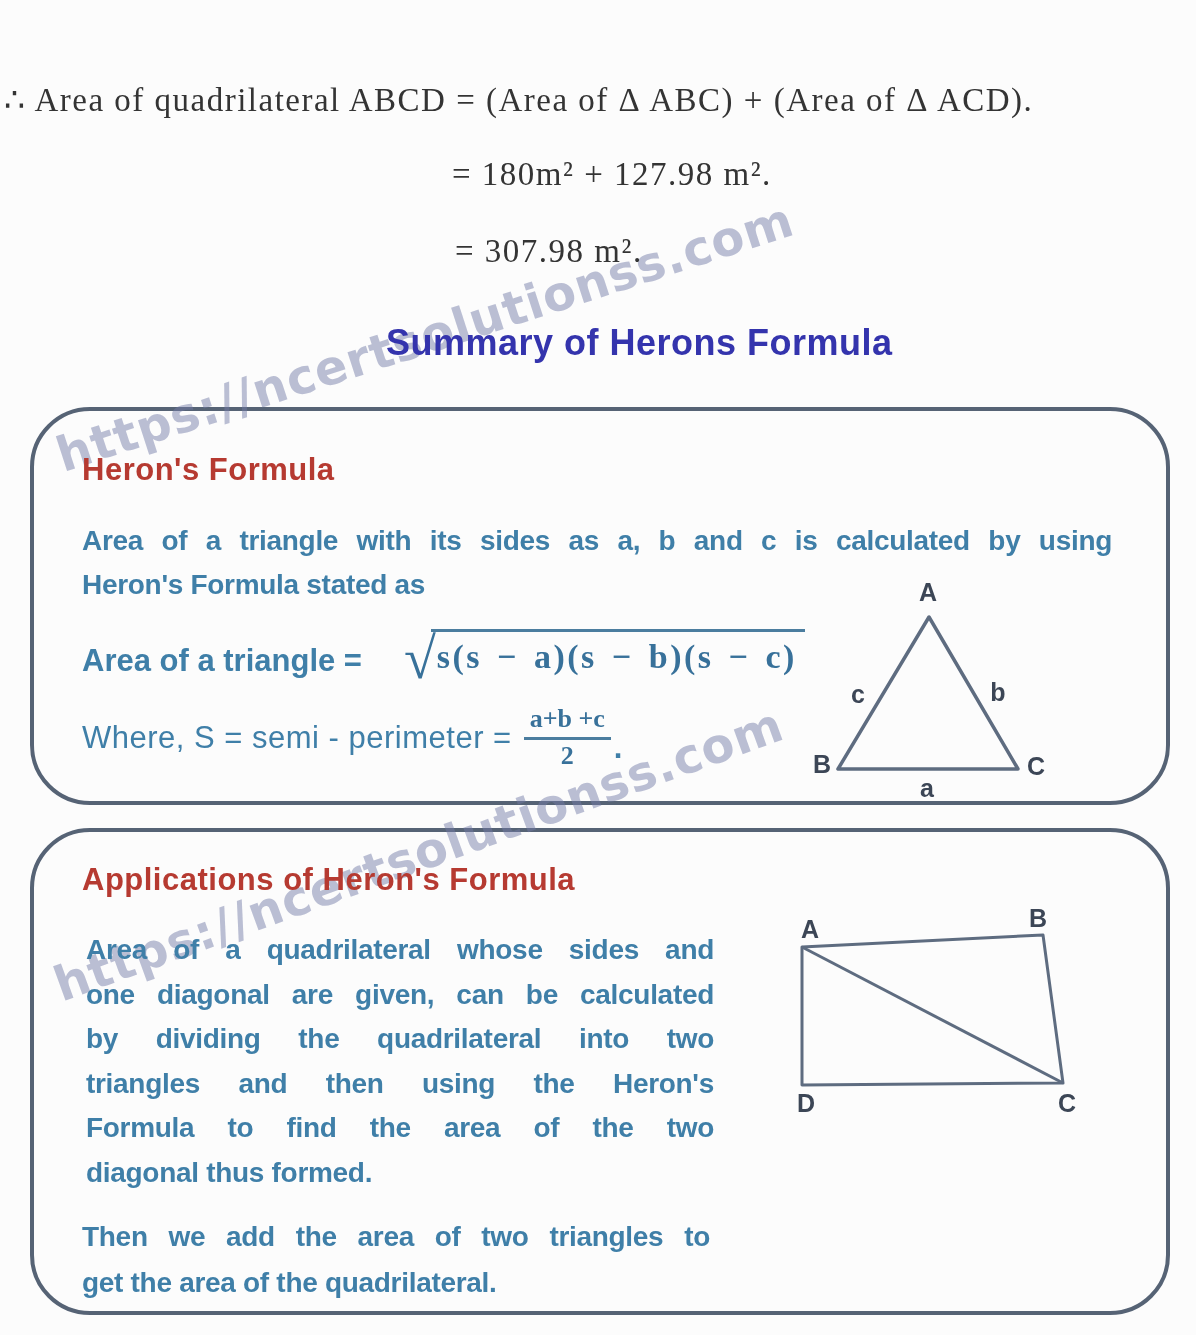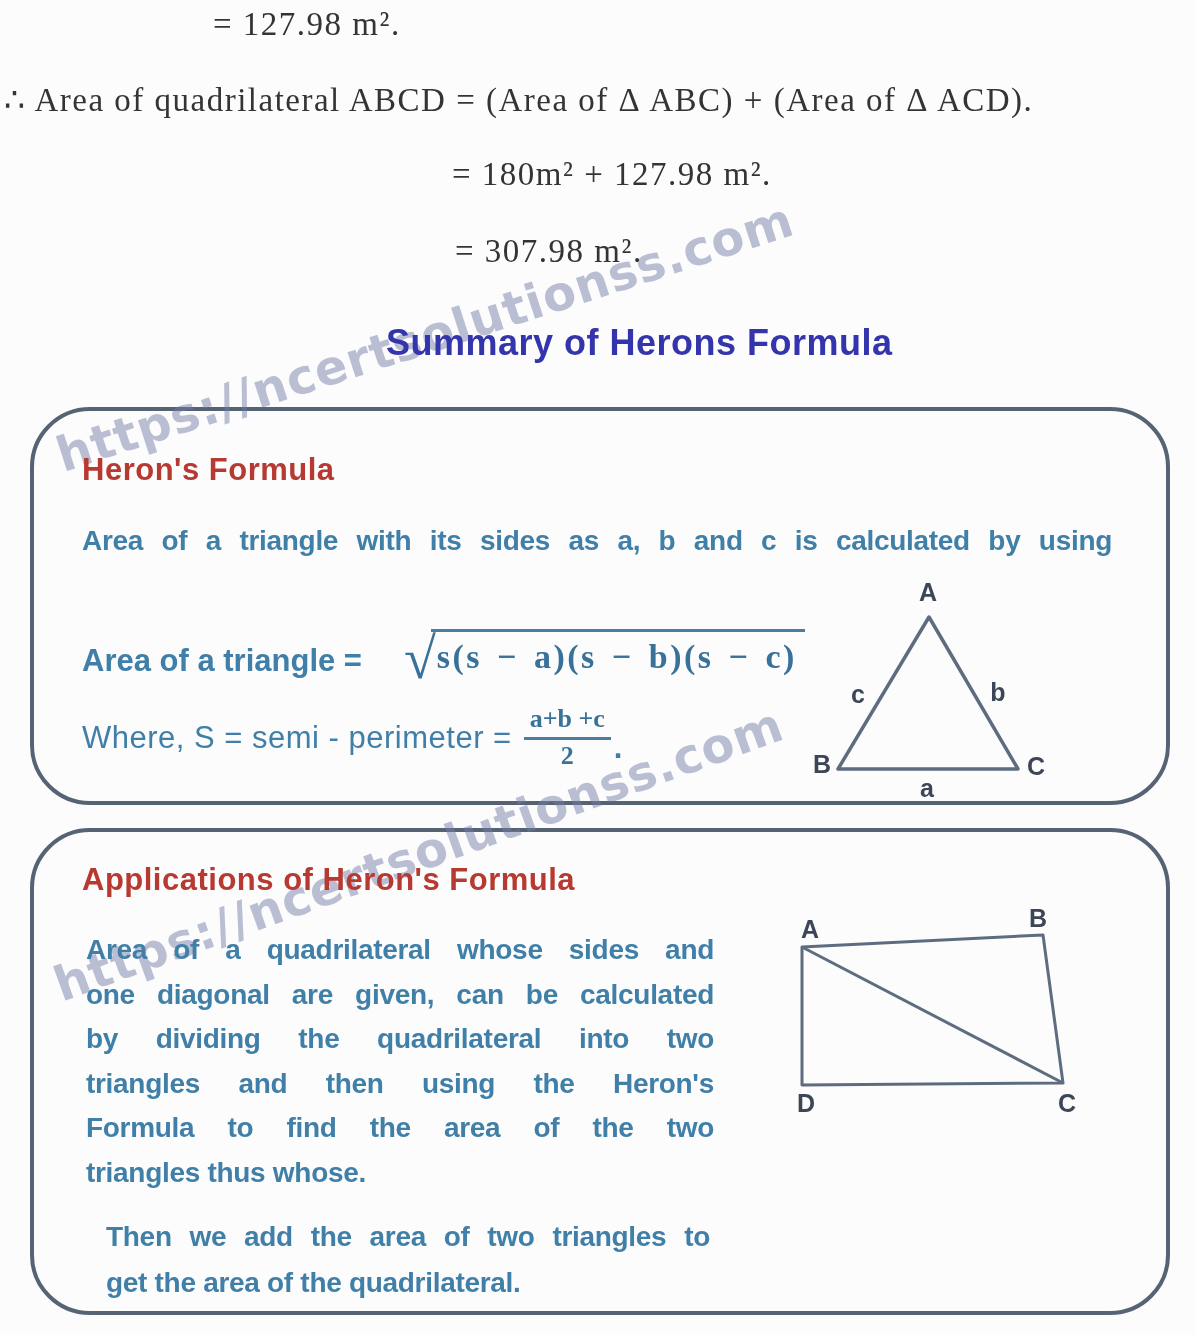--- a/index.html
+++ b/index.html
@@ -72,47 +72,47 @@
     display:inline-flex; flex-direction:column; align-items:center;
     margin-left:12px; font-family:"Liberation Serif", serif; font-weight:bold; color:#38719a;
   }
   .frac .num { font-size:26px; border-bottom:3px solid #4b7d9f; padding:0 6px 3px 6px; line-height:1.1; white-space:nowrap;text-align:center; }
   .frac .den { font-size:26px; padding-top:2px; line-height:1.1; }
   .where-suffix { font-size:31px; font-weight:bold; color:#3f7fa8; align-self:flex-end; margin:0 0 10px 3px; }
   
   .para1 { position:absolute; left:56px; top:100px; width:628px; }
   .para1 .p-line { font-size:28px; letter-spacing:-0.3px; line-height:44.5px; color:#3f7fa8; font-weight:bold; }
   .para2 { position:absolute; left:52px; top:386px; width:628px; }
-  .para2 .p-line { font-size:28px; letter-spacing:-0.3px; line-height:46px; color:#3f7fa8; font-weight:bold;margin-left:24px; }
+  .para2 .p-line { font-size:28px; letter-spacing:-0.3px; line-height:46px; color:#3f7fa8; font-weight:bold; }
   .p-line.just { text-align:justify; text-align-last:justify; }
   
   .tri-svg  { position:absolute; left:770px; top:168px; }
   .quad-svg { position:absolute; left:760px; top:77px; }
   .diagram-label { font-family:"Liberation Sans", sans-serif; font-weight:bold; font-size:25px; fill:#3c4656; }
 </style>
 </head>
 <body>
 
 <div class="page">
 
   <div class="wm wm1">https://ncertsolutionss.com</div>
   <div class="wm wm2">https://ncertsolutionss.com</div>
 
-  <div class="eq eq1">= 127.98 m².</div>
   <div class="eq eq2">∴ Area of quadrilateral ABCD = (Area of Δ ABC) + (Area of Δ ACD).</div>
   <div class="eq eq3">= 180m² + 127.98 m².</div>
   <div class="eq eq4">= 307.98 m².</div>
   <div class="summary-heading">Summary of Herons Formula</div>
 
   <div class="box box1"></div>
   <div class="box box2"></div>
 
   <div class="card card1">
     <div class="card-title" style="left:52px; top:45px;">Heron's Formula</div>
     <div class="body-line blue intro1 jline">Area of a triangle with its sides as a, b and c is calculated by using</div>
+    <div class="body-line blue intro2">Heron's Formula stated as</div>
 
     <div class="formula-row">
       <span class="formula-lhs">Area of a triangle =</span>
       <span class="sqrt">
         <span class="radical-glyph">√</span>
         <span class="radicand">s(s − a)(s − b)(s − c)</span>
       </span>
     </div>
 
     <div class="where-row">
@@ -137,21 +137,21 @@
 
   <div class="card card2">
     <div class="card-title" style="left:52px; top:34px;">Applications of Heron's Formula</div>
 
     <div class="para1">
       <div class="p-line just">Area of a quadrilateral whose sides and</div>
       <div class="p-line just">one diagonal are given, can be calculated</div>
       <div class="p-line just">by dividing the quadrilateral into two</div>
       <div class="p-line just">triangles and then using the Heron's</div>
       <div class="p-line just">Formula to find the area of the two</div>
-      <div class="p-line">triangles thus whose.</div>
+      <div class="p-line">diagonal thus formed.</div>
     </div>
 
     <div class="para2">
       <div class="p-line just">Then we add the area of two triangles to</div>
       <div class="p-line">get the area of the quadrilateral.</div>
     </div>
 
     <svg class="quad-svg" width="300" height="225" viewBox="0 0 300 225">
       <polygon points="12,42 253,30 273,178 12,180" fill="none" stroke="#5e6c80" stroke-width="3" stroke-linejoin="round"></polygon>
       <line x1="12" y1="42" x2="273" y2="178" stroke="#5e6c80" stroke-width="3"></line>

